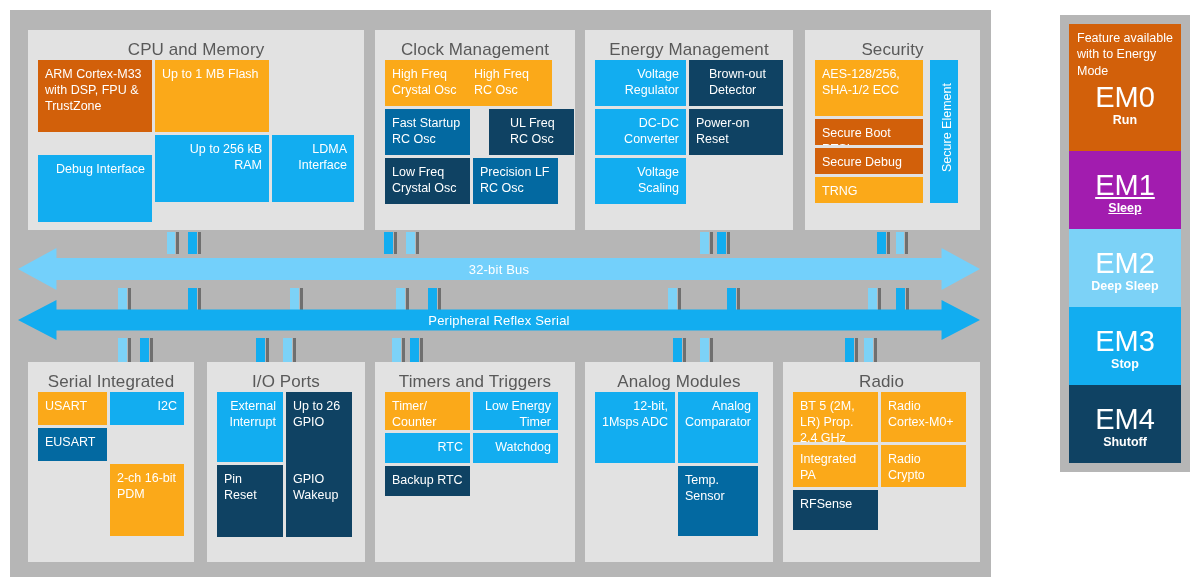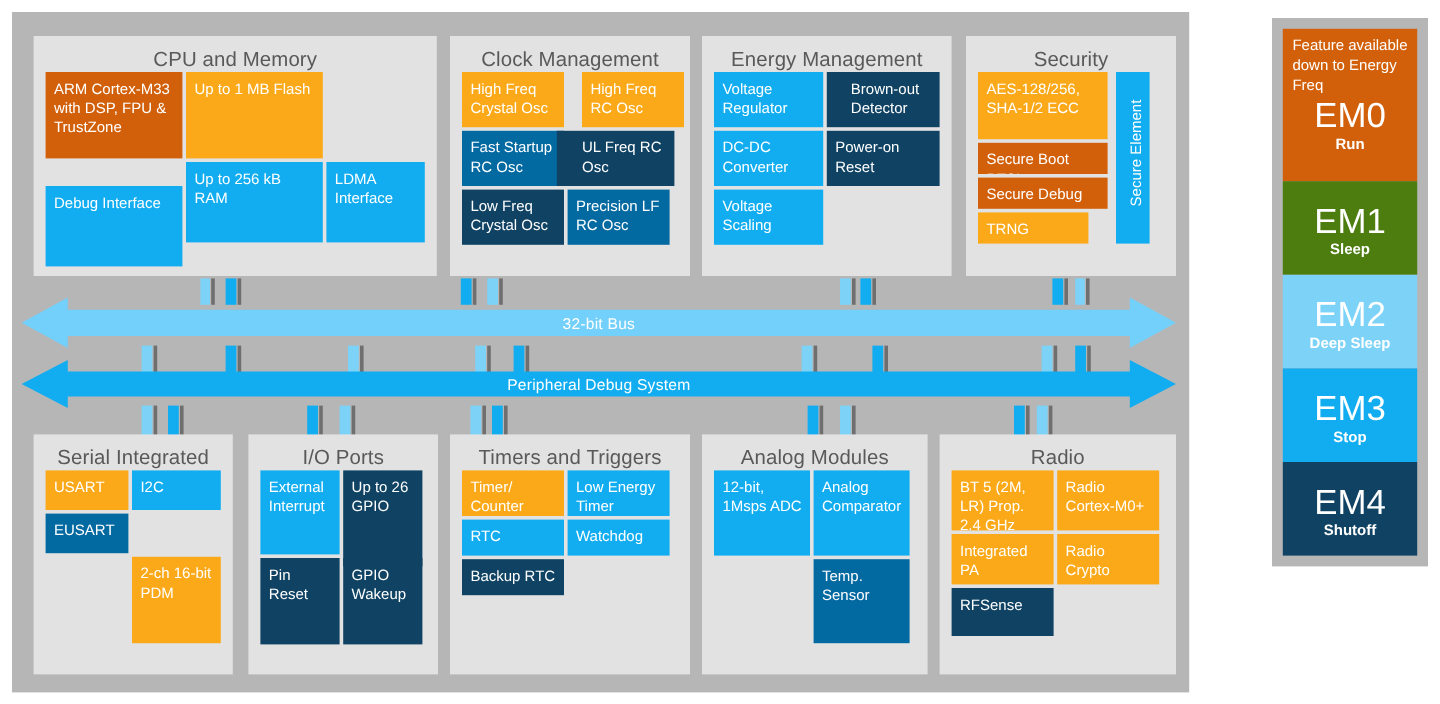--- a/index.html
+++ b/index.html
@@ -62,21 +62,21 @@
     color: #ffffff;
     font-size: 12.5px;
     line-height: 1.28;
     padding: 6px 7px 0 7px;
     font-weight: 400;
     overflow: hidden;
   }
   .blk.em0 { background: #d2600a; }
   .blk.em1 { background: #fba919; }
   .blk.em2 { background: #0369a1; }
-  .blk.em3 { background: #12adf0; }
+  .blk.em3 { background: #12adf0; text-align: right; }
   .blk.em4 { background: #0f4263; }
 
   .blk.vert {
     writing-mode: vertical-rl;
     transform: rotate(180deg);
     padding: 7px 6px 0 0;
     text-align: center;
     display: flex;
     align-items: center;
     justify-content: center;
@@ -156,21 +156,21 @@
     margin-top: 4px;
   }
   .legend-sub {
     font-size: 12.5px;
     font-weight: 600;
     text-align: center;
     margin-top: 2px;
     line-height: 1.1;
   }
   .legend-item.em0 { background: #d2600a; }
-  .legend-item.em1 { background: #4d7c0f; }
+  .legend-item.em1 { background: #a21caf; text-decoration: underline; }
   .legend-item.em2 { background: #7cd2f7; }
   .legend-item.em3 { background: #12adf0; }
   .legend-item.em4 { background: #0f4263; }
   .legend-item.em0 .legend-code,
   .legend-item.em1 .legend-code { text-align: center; }
 </style>
 </head>
 <body>
 
 <div id="root">
@@ -185,23 +185,23 @@
       <div class="blk em3" style="left:0px; top:75px; width:114px; height:67px;margin-top:20px;">Debug Interface</div>
       <div class="blk em3" style="left:117px; top:75px; width:114px; height:67px;">Up to 256 kB RAM</div>
       <div class="blk em3" style="left:234px; top:75px; width:82px; height:67px;">LDMA Interface</div>
     </div>
   </div>
 
   <div class="group" style="left:375px; top:30px; width:200px; height:200px;">
     <div class="group-title">Clock Management</div>
     <div class="blocks">
       <div class="blk em1" style="left:0px; top:0px; width:85px; height:46px;">High Freq Crystal Osc</div>
-      <div class="blk em1" style="left:100px; top:0px; width:85px; height:46px;">High Freq RC Osc</div>
+      <div class="blk em1" style="left:82px; top:0px; width:85px; height:46px;">High Freq RC Osc</div>
       <div class="blk em2" style="left:0px; top:49px; width:85px; height:46px;">Fast Startup RC Osc</div>
-      <div class="blk em4" style="left:79px; top:49px; width:98px; height:46px;padding-left:21px;">UL Freq RC Osc</div>
+      <div class="blk em4" style="left:104px; top:49px; width:85px; height:46px;padding-left:21px;">UL Freq RC Osc</div>
       <div class="blk em4" style="left:0px; top:98px; width:85px; height:46px;">Low Freq Crystal Osc</div>
       <div class="blk em2" style="left:88px; top:98px; width:85px; height:46px;">Precision LF RC Osc</div>
     </div>
   </div>
 
   <div class="group" style="left:585px; top:30px; width:208px; height:200px;">
     <div class="group-title">Energy Management</div>
     <div class="blocks">
       <div class="blk em3" style="left:0px; top:0px; width:91px; height:46px;">Voltage Regulator</div>
       <div class="blk em4" style="left:94px; top:0px; width:94px; height:46px;padding-left:20px;">Brown-out Detector</div>
@@ -210,21 +210,21 @@
       <div class="blk em3" style="left:0px; top:98px; width:91px; height:46px;">Voltage Scaling</div>
     </div>
   </div>
 
   <div class="group" style="left:805px; top:30px; width:175px; height:200px;">
     <div class="group-title">Security</div>
     <div class="blocks">
       <div class="blk em1" style="left:0px; top:0px; width:108px; height:56px;">AES-128/256, SHA-1/2 ECC</div>
       <div class="blk em0" style="left:0px; top:59px; width:108px; height:26px;">Secure Boot RTSL</div>
       <div class="blk em0" style="left:0px; top:88px; width:108px; height:26px;">Secure Debug</div>
-      <div class="blk em1" style="left:0px; top:117px; width:92px; height:26px;">TRNG</div>
+      <div class="blk em1" style="left:0px; top:117px; width:108px; height:26px;">TRNG</div>
       <div class="blk em3 vert" style="left:115px; top:0px; width:28px; height:143px;">Secure Element</div>
     </div>
   </div>
 
   <div class="stub light" style="left:167px; top:232px; width:8px; height:22px;"></div>
   <div class="stub shadow" style="left:176px; top:232px; height:22px;"></div>
   <div class="stub" style="left:188px; top:232px; width:9px; height:22px;"></div>
   <div class="stub shadow" style="left:198px; top:232px; height:22px;"></div>
 
   <div class="stub" style="left:384px; top:232px; width:9px; height:22px;"></div>
@@ -264,21 +264,21 @@
   <div class="stub" style="left:727px; top:288px; width:9px; height:22px;"></div>
   <div class="stub shadow" style="left:737px; top:288px; height:22px;"></div>
   <div class="stub light" style="left:868px; top:288px; width:9px; height:22px;"></div>
   <div class="stub shadow" style="left:878px; top:288px; height:22px;"></div>
   <div class="stub" style="left:896px; top:288px; width:9px; height:22px;"></div>
   <div class="stub shadow" style="left:906px; top:288px; height:22px;"></div>
 
   <div class="bus-wrap prs" style="left:18px; top:300px; width:962px; height:40px;">
     <div class="bus-bar">
       <div class="bus-shape"></div>
-      <div class="bus-label">Peripheral Debug System</div>
+      <div class="bus-label">Peripheral Reflex Serial</div>
     </div>
   </div>
 
   <div class="stub light" style="left:118px; top:338px; width:9px; height:25px;"></div>
   <div class="stub shadow" style="left:128px; top:338px; height:25px;"></div>
   <div class="stub" style="left:140px; top:338px; width:9px; height:25px;"></div>
   <div class="stub shadow" style="left:150px; top:338px; height:25px;"></div>
 
   <div class="stub" style="left:256px; top:338px; width:9px; height:25px;"></div>
   <div class="stub shadow" style="left:266px; top:338px; height:25px;"></div>
@@ -347,21 +347,21 @@
       <div class="blk em1" style="left:88px; top:0px; width:85px; height:50px;">Radio Cortex-M0+</div>
       <div class="blk em1" style="left:0px; top:53px; width:85px; height:42px;">Integrated PA</div>
       <div class="blk em1" style="left:88px; top:53px; width:85px; height:42px;">Radio Crypto</div>
       <div class="blk em4" style="left:0px; top:98px; width:85px; height:40px;">RFSense</div>
     </div>
   </div>
 
   <div class="legend-frame">
     <div class="legend-inner">
       <div class="legend-item em0" style="height:127px;">
-        <div class="legend-note">Feature available down to Energy Freq</div>
+        <div class="legend-note">Feature available with to Energy Mode</div>
         <div class="legend-code">EM0</div>
         <div class="legend-sub">Run</div>
       </div>
       <div class="legend-item em1" style="height:78px; padding-top:16px;">
         <div class="legend-code">EM1</div>
         <div class="legend-sub">Sleep</div>
       </div>
       <div class="legend-item em2" style="height:78px; padding-top:16px;">
         <div class="legend-code">EM2</div>
         <div class="legend-sub">Deep Sleep</div>

